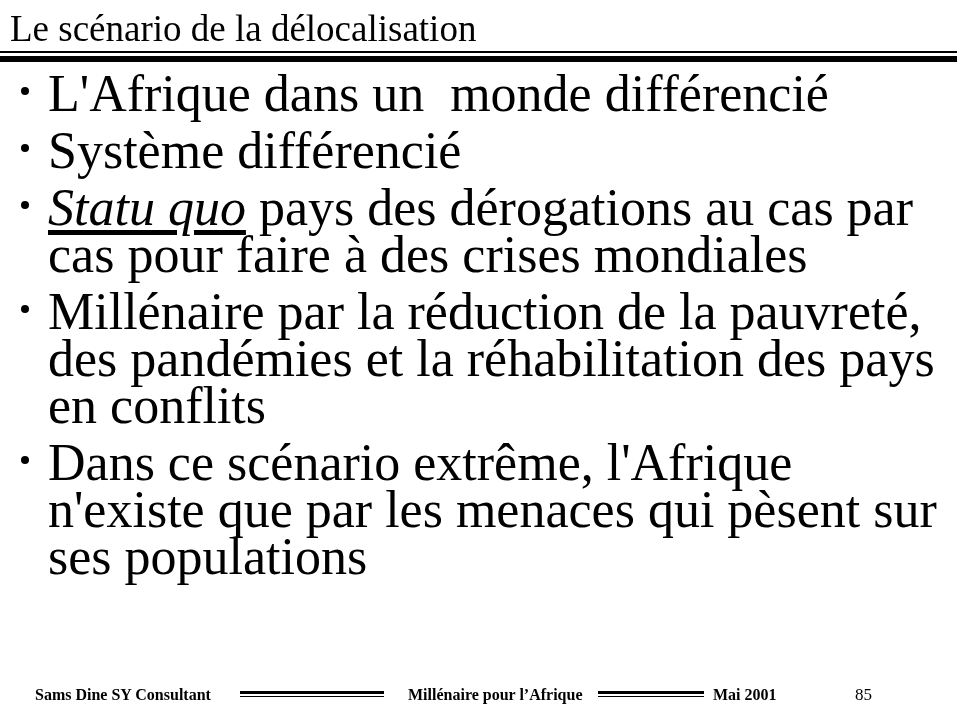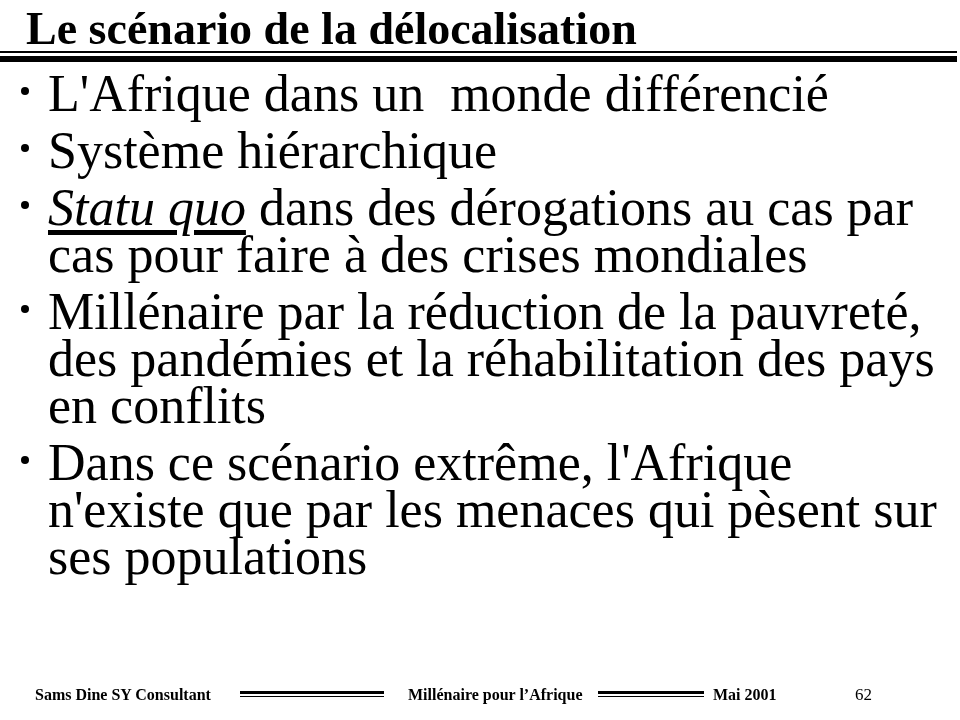--- a/index.html
+++ b/index.html
@@ -9,24 +9,24 @@
     color: #000000;
     font-family: "Liberation Serif", "DejaVu Serif", serif;
     overflow: hidden;
     position: relative;
   }
   .slide { position: absolute; inset: 0; width: 960px; height: 720px; background: #fff; }
 
   
   .title {
     position: absolute;
-    left: 26px;
+    left: 10px;
     top: 2px;
-    font-size: 46px;
-    font-weight: bold;
+    font-size: 37px;
+    font-weight: normal;
     line-height: 54px;
     white-space: nowrap;
     letter-spacing: 0px;
   }
   .title-rule { position: absolute; left: 0; top: 51px; width: 957px; }
   .title-rule .rule-thin  { height: 2px; background: #000; }
   .title-rule .rule-gap   { height: 3px; background: transparent; }
   .title-rule .rule-thick { height: 6px; background: #000; }
 
   
@@ -94,25 +94,25 @@
     <div class="rule-thick"></div>
   </div>
 
   <ul class="bullets" id="bullets">
       <li>
         <span class="dot"></span>
         <div class="btext"><span>L'Afrique dans un  monde différencié</span></div>
       </li>
       <li>
         <span class="dot"></span>
-        <div class="btext"><span>Système hiérarchique</span></div>
+        <div class="btext"><span>Système différencié</span></div>
       </li>
       <li>
         <span class="dot"></span>
-        <div class="btext"><span class="u">Statu quo</span><span> dans des dérogations au cas par cas pour faire à des crises mondiales</span></div>
+        <div class="btext"><span class="u">Statu quo</span><span> pays des dérogations au cas par cas pour faire à des crises mondiales</span></div>
       </li>
       <li>
         <span class="dot"></span>
         <div class="btext"><span>Millénaire par la réduction de la pauvreté, des pandémies et la réhabilitation des pays en conflits</span></div>
       </li>
       <li>
         <span class="dot"></span>
         <div class="btext"><span>Dans ce scénario extrême, l'Afrique n'existe que par les menaces qui pèsent sur ses populations</span></div>
       </li>
     </ul>
@@ -128,16 +128,16 @@
 
     <span class="f-event">Millénaire pour l’Afrique</span>
 
     <div class="f-rule f-rule-2">
       <div class="rule-thick"></div>
       <div class="rule-gap"></div>
       <div class="rule-thin"></div>
     </div>
 
     <span class="f-date">Mai 2001</span>
-    <span class="f-page">62</span>
+    <span class="f-page">85</span>
   </div>
 
 </div>
 
 </body></html>

